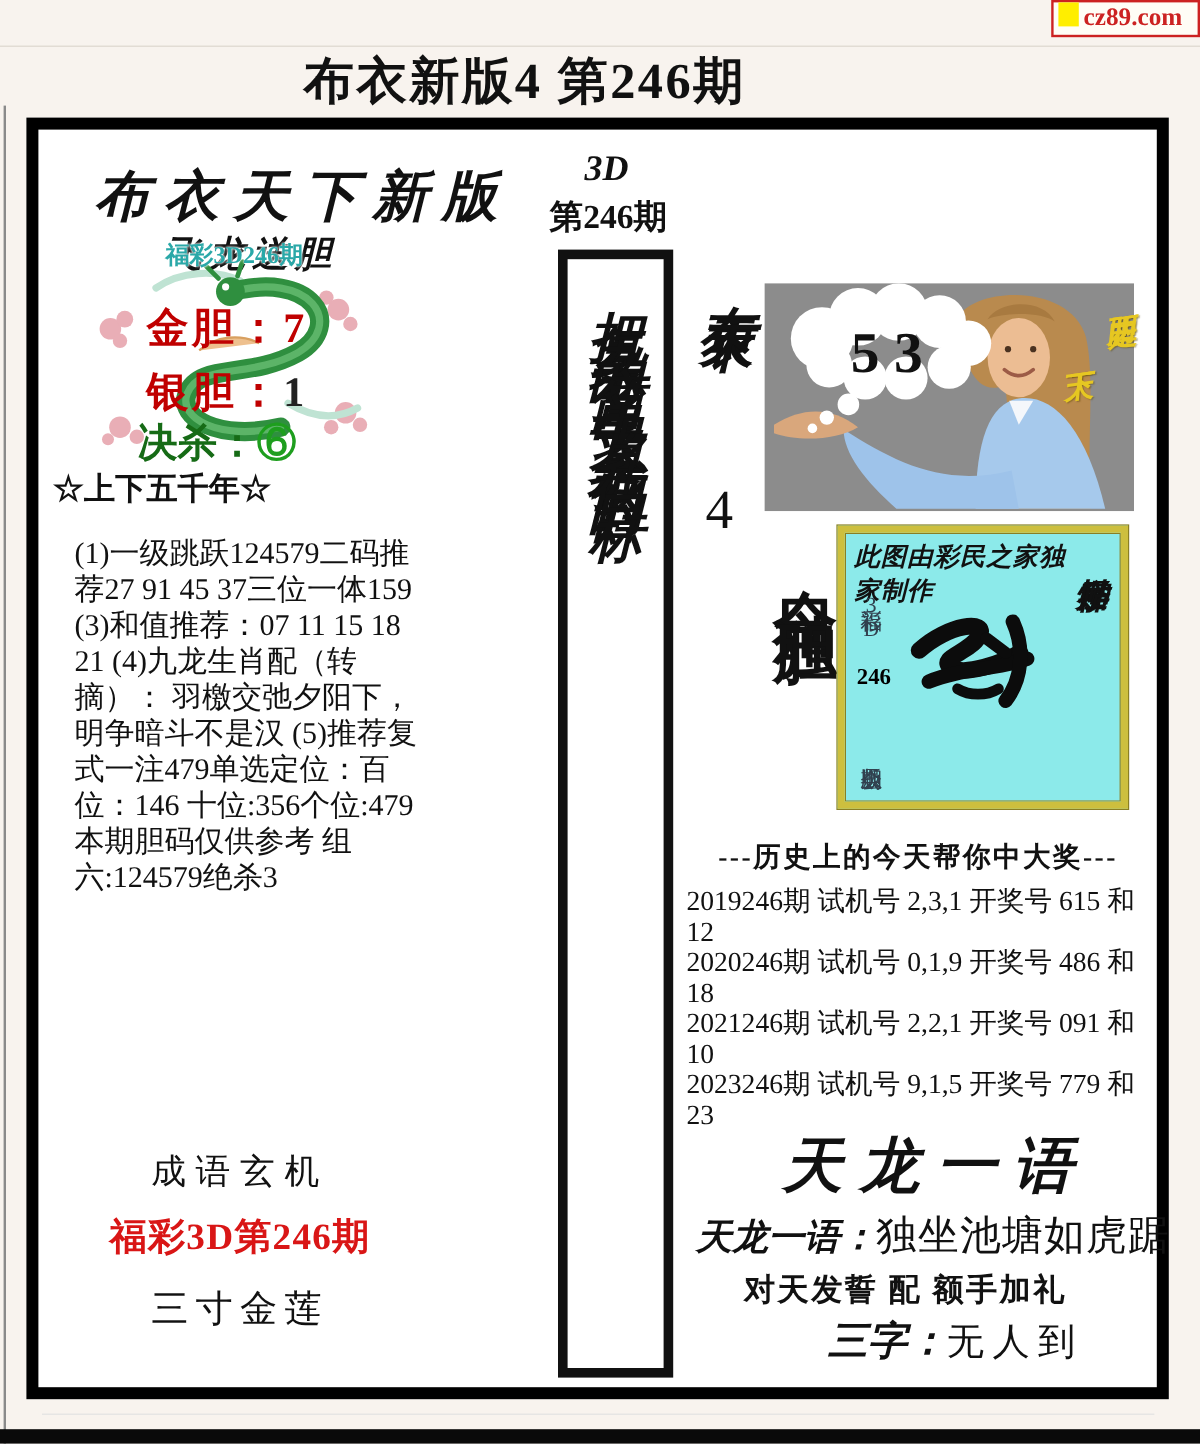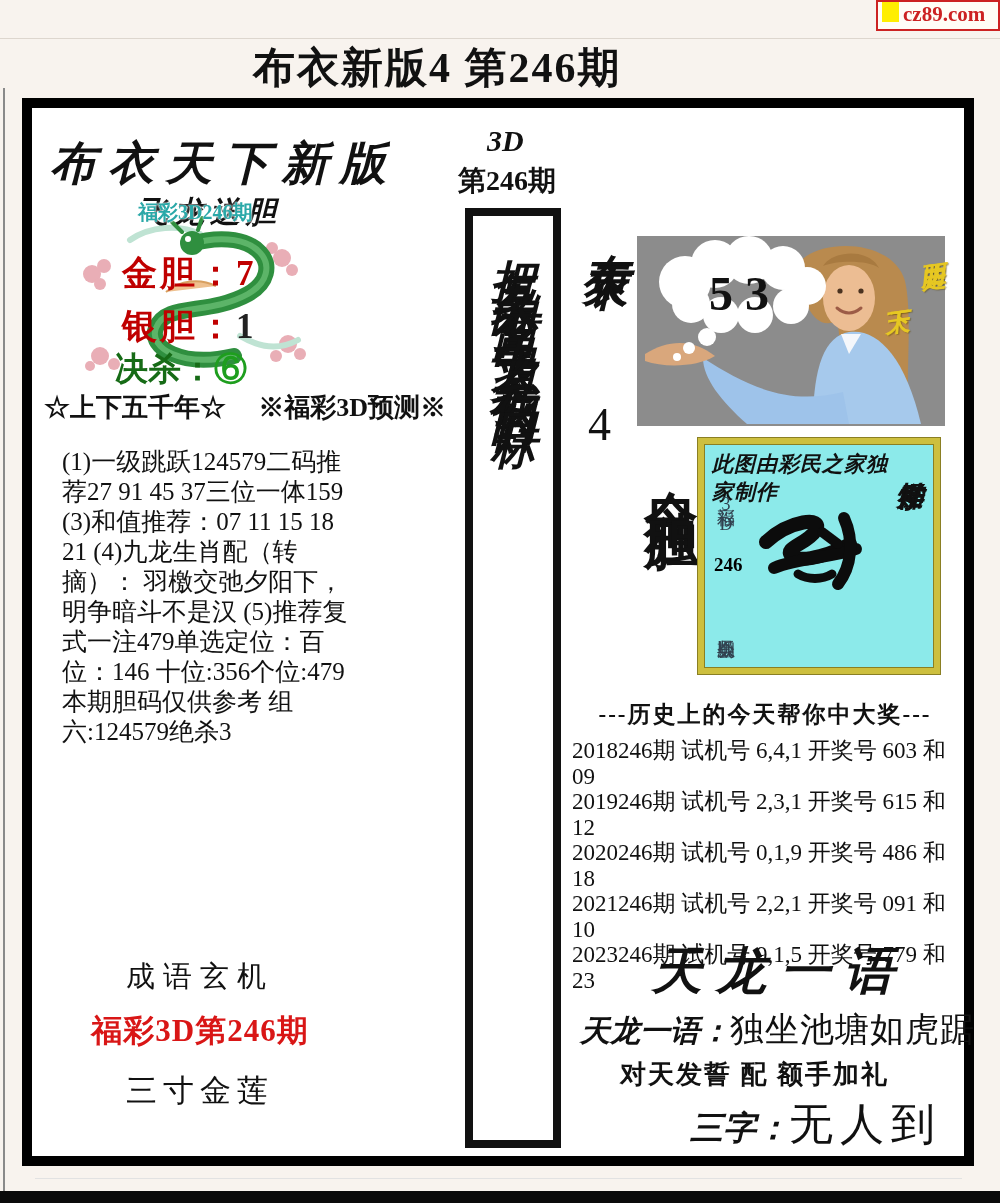--- a/index.html
+++ b/index.html
@@ -17,21 +17,21 @@
   .logo { right:0; top:0; width:124px; height:31px; background:#fffdf6; border:2px solid #cc2222; display:flex; align-items:flex-start; gap:4px; padding:0 4px; }
   .logo-square { width:17px; height:20px; background:#ffee00; }
   .logo-text { color:#cc2222; font-size:21px; font-weight:bold; }
 
   
   .main-box { left:22px; top:98px; width:952px; height:1068px; border:10px solid #000; background:#fff; }
   .inner-faint-line { left:35px; top:1178px; width:927px; height:1px; background:#e2e2e2; }
   .bottom-bar { left:0; top:1191px; width:1000px; height:12px; background:#0a0a0a; }
 
   
-  .bt-header { left:50px; top:133px; width:405px; font-size:46px; letter-spacing:12px; text-align:left; }
+  .bt-header { left:50px; top:133px; width:405px; font-size:46px; letter-spacing:12px; text-align:center; }
   .bt-sub { left:110px; top:192px; width:200px; font-size:30px; letter-spacing:6px; text-align:center; }
   .dragon-svg { left:70px; top:216px; }
   .dragon-caption { left:138px; top:199px; font-size:20px; font-weight:bold; color:#2aa8a8; text-shadow:0 0 2px #fff,0 0 2px #fff; }
   .dan-line { font-size:35px; font-weight:bold; letter-spacing:3px; }
   .gold-dan { left:122px; top:250px; color:#c00000; }
   .silver-dan { left:122px; top:303px; color:#c00000; }
   .silver-dan .val { color:#222; }
   .kill-line { left:115px; top:347px; color:#166b16; font-size:33px; font-weight:bold; }
   .kill-line .val { color:#1e9e1e; }
   .slogan-row { left:40px; top:390px; width:410px; font-size:26px; font-weight:bold; display:flex; justify-content:space-between; padding:0 4px; }
@@ -64,21 +64,21 @@
   .glyph-svg { position:absolute; left:48px; top:58px; }
   .hist-title { left:570px; top:699px; width:390px; font-size:23px; font-weight:bold; letter-spacing:2px; text-align:center; }
   .hist-rows { left:572px; top:738px; width:400px; font-size:23px; line-height:25.5px; }
   .tl-title { left:600px; top:938px; width:360px; font-size:50px; font-weight:bold; font-style:italic; letter-spacing:14px; text-align:center; }
   .tl-line { left:580px; top:1007px; white-space:nowrap; }
   .tl-label { font-size:30px; font-weight:bold; font-style:italic; }
   .tl-value { font-size:34px; letter-spacing:1px; }
   .oath { left:620px; top:1057px; font-size:26px; font-weight:bold; letter-spacing:2px; }
   .sanzi { left:690px; top:1095px; white-space:nowrap; }
   .sanzi-label { font-size:33px; font-weight:bold; font-style:italic; }
-  .sanzi-value { font-size:44px; letter-spacing:7px; }
+  .sanzi-value { font-size:31px; letter-spacing:7px; }
 </style>
 </head>
 <body>
 
 <div class="abs top-line"></div>
 <div class="abs left-edge"></div>
 <div class="abs page-title">布衣新版4 第246期</div>
 <div class="abs logo">
   <span class="logo-square"></span>
   <span class="logo-text">cz89.com</span>
@@ -118,21 +118,20 @@
   <path d="M96,76 C110,64 130,62 146,70" fill="#eec08e" stroke="#d8a060" stroke-width="2"></path>
 </svg>
 
 <div class="abs dragon-caption">福彩3D246期</div>
 <div class="abs dan-line gold-dan"><span>金胆：</span><span class="val">7</span></div>
 <div class="abs dan-line silver-dan"><span>银胆：</span><span class="val">1</span></div>
 <div class="abs kill-line"><span>决杀：</span><span class="val">⑥</span></div>
 
 <div class="abs slogan-row">
   <span>☆上下五千年☆</span>
-  <span>※福彩3D预测※</span>
 </div>
 
 <div class="abs prediction">(1)一级跳跃124579二码推
 荐27 91 45 37三位一体159
 (3)和值推荐：07 11 15 18
 21 (4)九龙生肖配（转
 摘）： 羽檄交弛夕阳下，
 明争暗斗不是汉 (5)推荐复
 式一注479单选定位：百
 位：146 十位:356个位:479
@@ -204,21 +203,20 @@
       <path d="M22,66 C48,55 80,56 104,47" stroke-width="12"></path>
       <path d="M92,16 C102,38 100,64 86,82" stroke-width="12"></path>
       <path d="M70,30 L86,42" stroke-width="10"></path>
       <path d="M46,72 C56,78 70,78 80,72" stroke-width="9"></path>
     </g>
   </svg>
 </div>
 
 <div class="abs hist-title">---历史上的今天帮你中大奖---</div>
 <div class="abs hist-rows">
-  <div>2018246期 试机号 6,4,1 开奖号 603 和 09</div>
   <div>2019246期 试机号 2,3,1 开奖号 615 和 12</div>
   <div>2020246期 试机号 0,1,9 开奖号 486 和 18</div>
   <div>2021246期 试机号 2,2,1 开奖号 091 和 10</div>
   <div>2023246期 试机号 9,1,5 开奖号 779 和 23</div>
 </div>
 
 <div class="abs tl-title">天龙一语</div>
 <div class="abs tl-line">
   <span class="tl-label">天龙一语：</span><span class="tl-value">独坐池塘如虎踞</span>
 </div>

